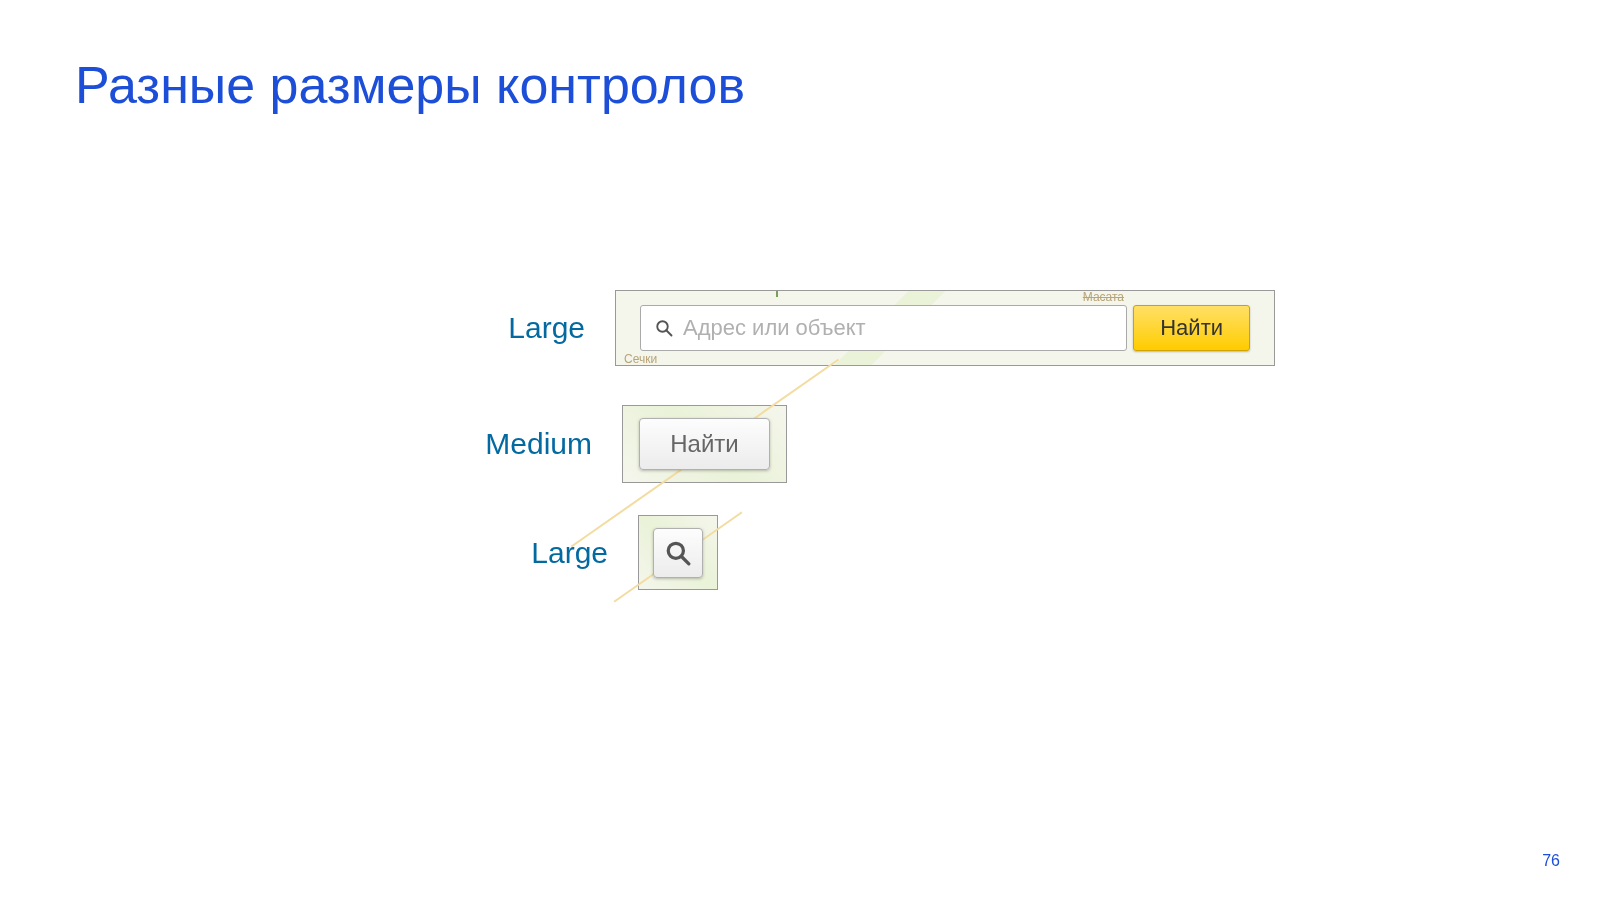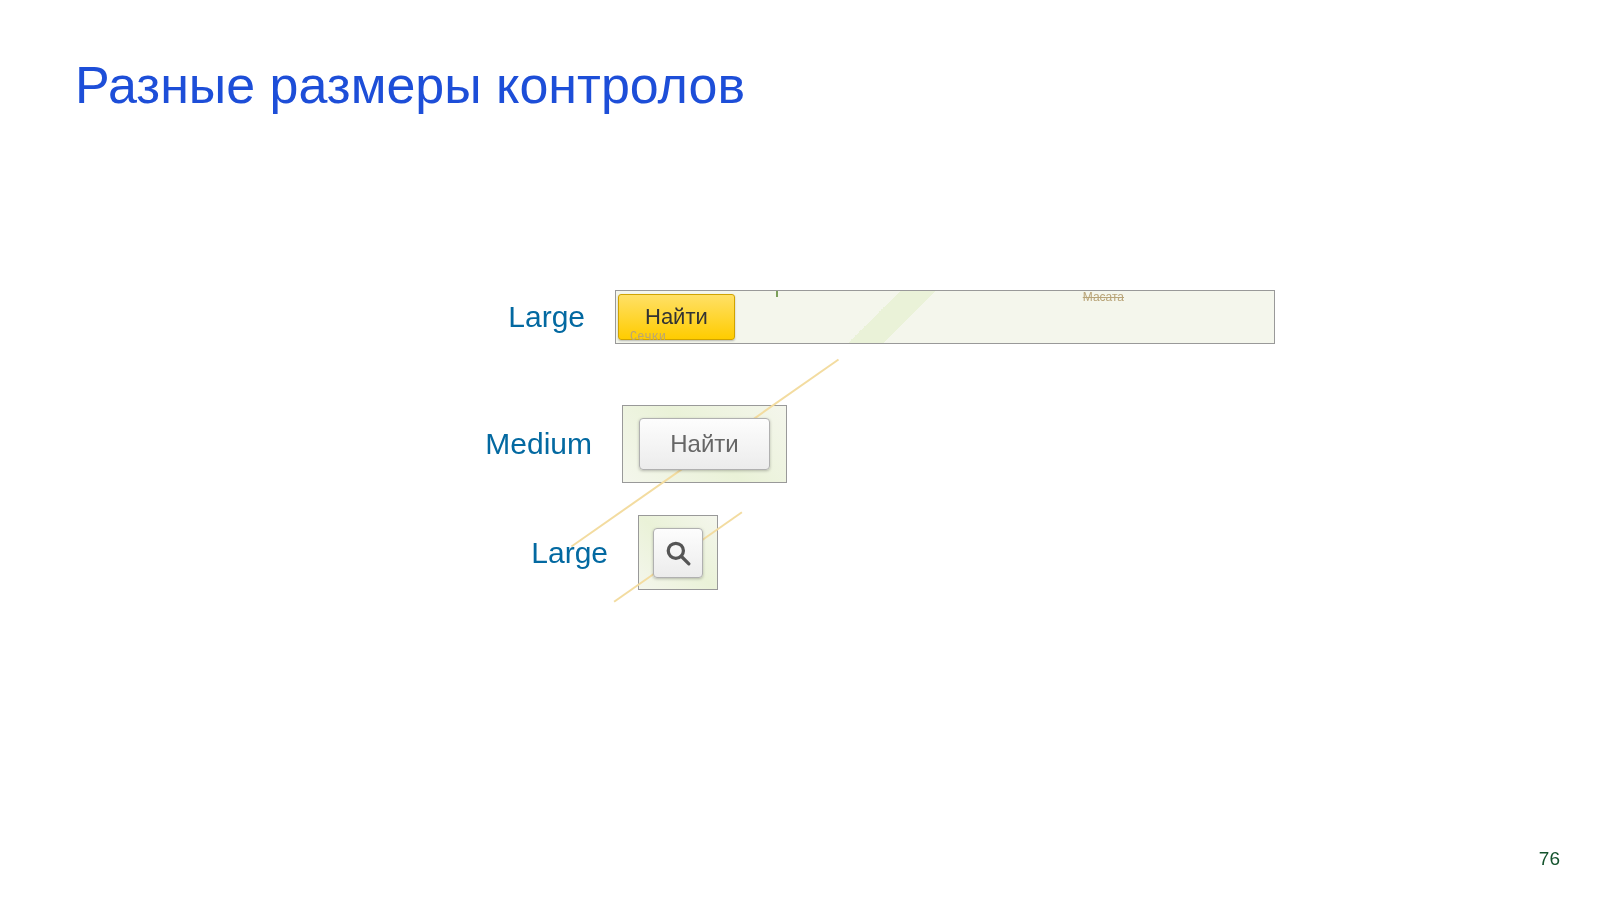--- a/index.html
+++ b/index.html
@@ -19,22 +19,22 @@
       top: 55px;
       left: 75px;
       font-size: 52px;
       font-weight: 400;
       color: #1d4ed8;
     }
     .page-number {
       position: absolute;
       bottom: 30px;
       right: 40px;
-      font-size: 19px;
-      color: #14532d;
+      font-size: 16px;
+      color: #1d4ed8;
     }
     .row {
       position: absolute;
       display: flex;
       align-items: center;
       gap: 30px;
     }
     .row-large { top: 290px; left: 455px; }
     .row-medium { top: 405px; left: 462px; }
     .row-small  { top: 515px; left: 478px; }
@@ -48,22 +48,22 @@
     .map-tile {
       border: 1px solid #999;
       position: relative;
       background:
         linear-gradient(135deg, #f4f6ec 0%, #f4f6ec 40%, #eaf2d8 40%, #eaf2d8 45%, #f4f6ec 45%),
         repeating-linear-gradient(10deg, #e8eed9 0 2px, #f4f6ec 2px 40px);
     }
     
     .tile-large {
       width: 660px;
-      height: 54px;
-      padding: 2px;
+      height: 76px;
+      padding: 24px;
       display: flex;
       align-items: center;
       gap: 6px;
     }
     .tile-large .bg-annot {
       position: absolute;
       font-size: 12px;
       color: #b8a478;
     }
     .tile-large .bg-tick {
@@ -173,21 +173,28 @@
 </head>
 <body>
 
 <h1 class="slide-title">Разные размеры контролов</h1>
 
 <div class="row row-large">
   <div class="size-label">Large</div>
   <div class="map-tile tile-large">
     <span class="bg-tick"></span>
     <span class="bg-annot" style="top:-1px; right:150px; text-decoration:line-through;">Масата</span>
-    <span class="bg-annot" style="bottom:-1px; left:14px;font-family:Liberation Mono, monospace;">Сечки</span>
+    <span class="bg-annot" style="bottom:-1px; left:8px;">Сечки</span>
+    <div class="search-input-wrap">
+      <svg class="mag" viewBox="0 0 24 24">
+        <circle cx="10" cy="10" r="7" fill="none" stroke="currentColor" stroke-width="2.5"></circle>
+        <line x1="15" y1="15" x2="22" y2="22" stroke="currentColor" stroke-width="2.5" stroke-linecap="round"></line>
+      </svg>
+      <input type="text" placeholder="Адрес или объект" style="">
+    </div>
     <button class="btn-find-large">Найти</button>
   </div>
 </div>
 
 <div class="row row-medium">
   <div class="size-label">Medium</div>
   <div class="map-tile tile-medium">
     <span class="diag"></span>
     <button class="btn-find-medium">Найти</button>
   </div>

